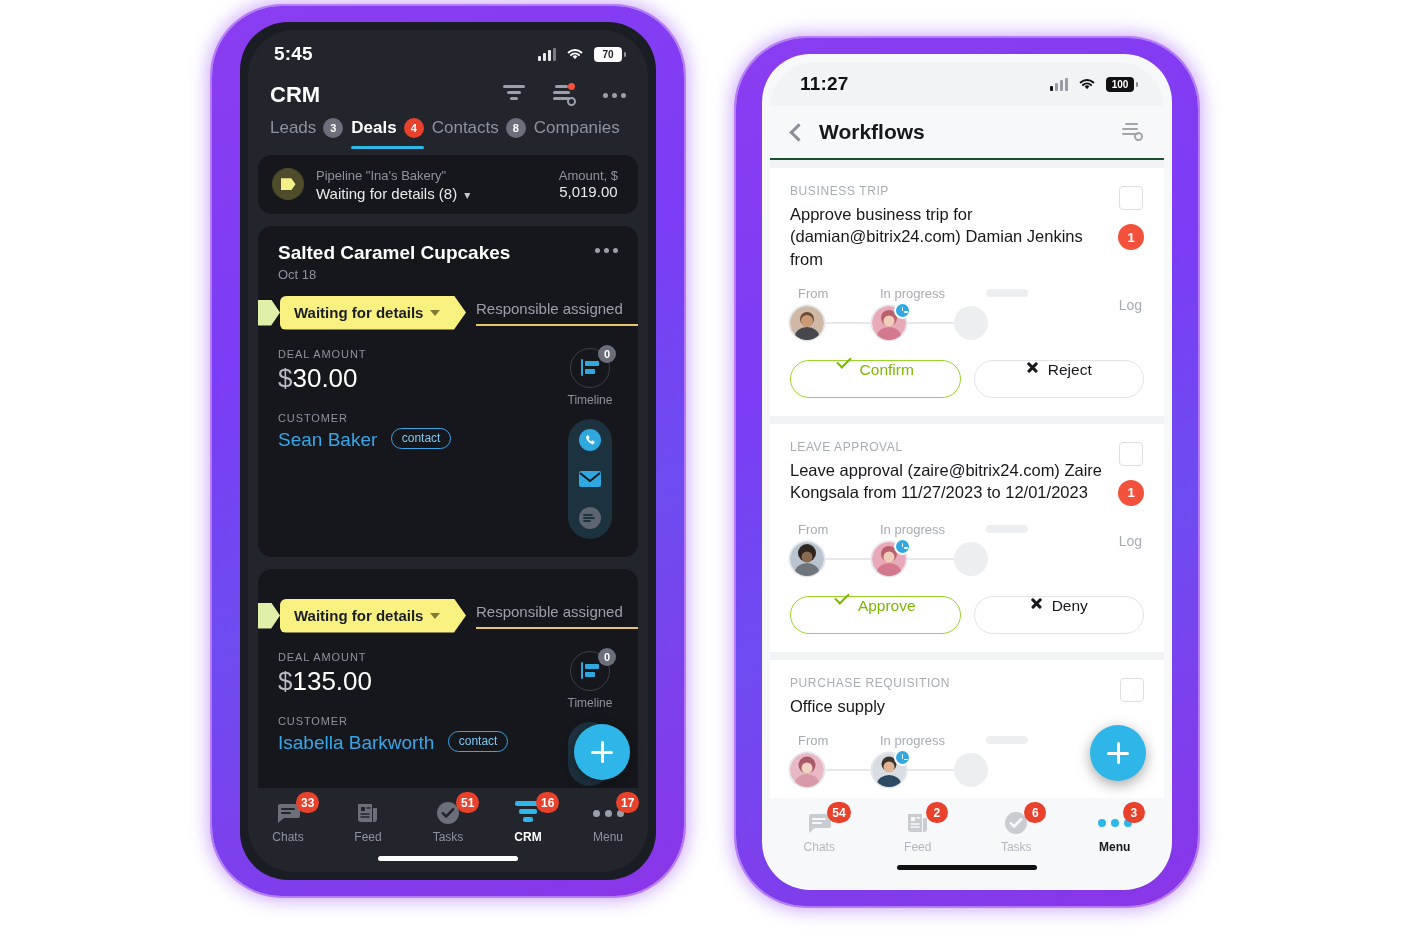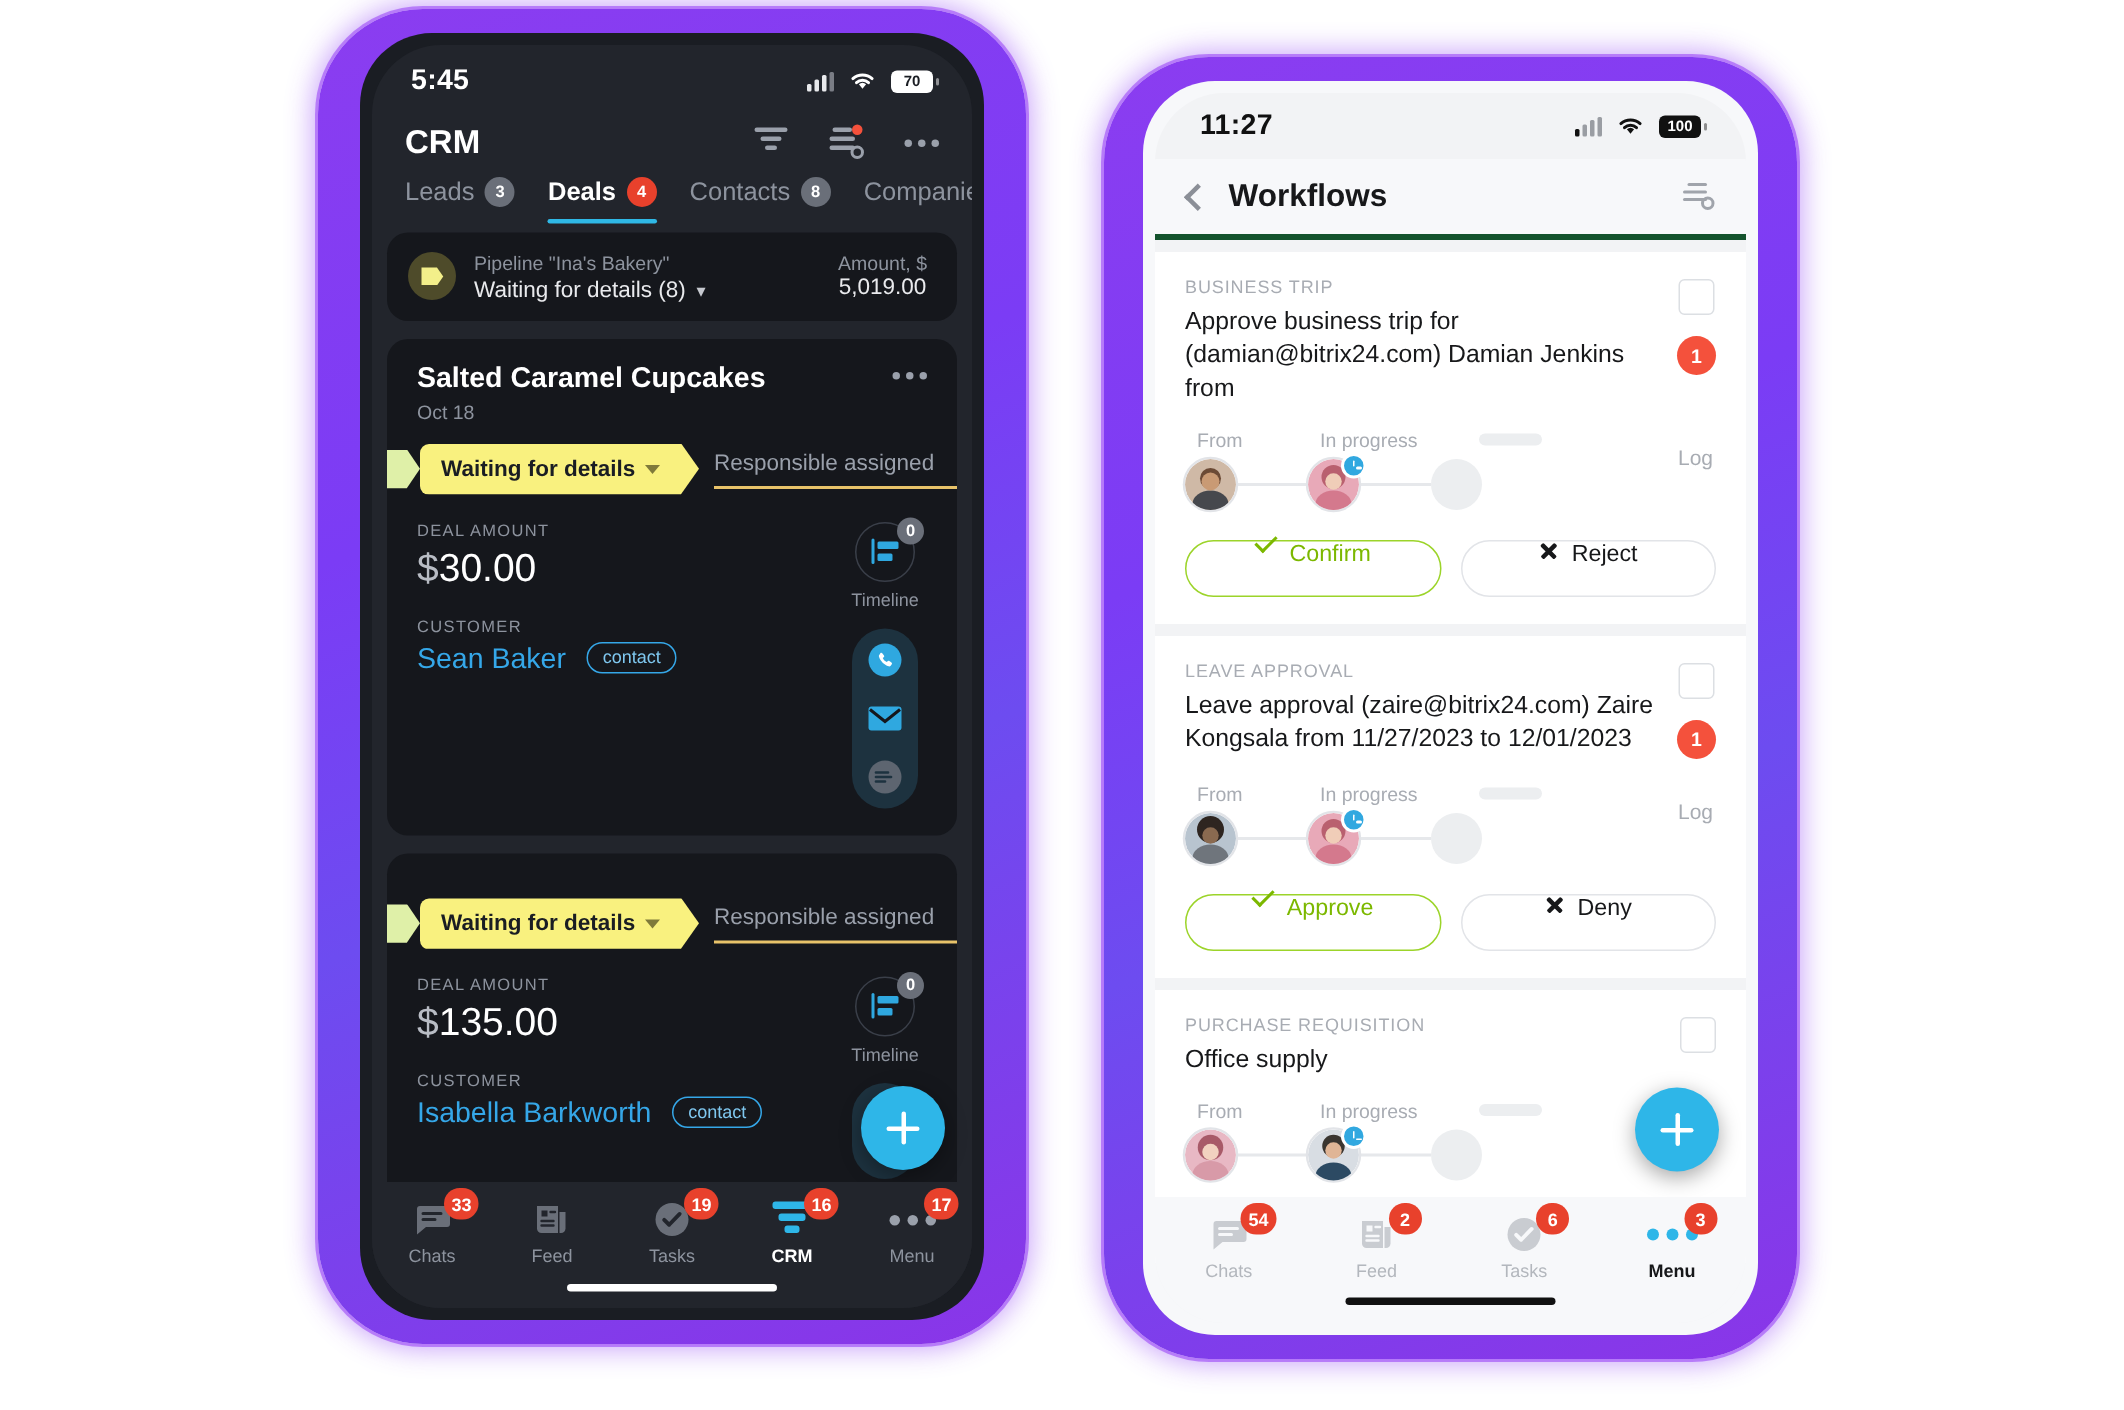--- a/index.html
+++ b/index.html
@@ -63,21 +63,21 @@
   .srchlist i { display:block; height:2.5px; background:#9aa0ab; border-radius:2px; margin-bottom:3.5px; }
   .srchlist i:nth-child(1){width:13px;margin-left:2px}
   .srchlist i:nth-child(2){width:17px}
   .srchlist i:nth-child(3){width:17px}
   .srchlist .mag { position:absolute; right:-1px; bottom:-1px; width:9px;height:9px;border:2px solid #9aa0ab;border-radius:50%;background:transparent;}
   .srchlist .dot { position:absolute; right:0; top:-2px; width:7px;height:7px;border-radius:50%;background:#f4513c; }
 
   .dots3 { display:flex; gap:4px; align-items:center; }
   .dots3 b { width:5px;height:5px;border-radius:50%;background:#9aa0ab;display:block; }
 
-  .tabs { display:flex; align-items:flex-end; gap:22px; padding:0 22px; position:relative; }
+  .tabs { display:flex; align-items:flex-end; gap:8px; padding:0 22px; position:relative; }
   .tab { display:flex; align-items:center; gap:7px; padding-bottom:11px; position:relative; white-space:nowrap; }
   .tab .tl { font-size:17px; color:#8d939e; font-weight:500; }
   .tab.active .tl { color:#fff; font-weight:600; }
   .badge { min-width:20px;height:20px;border-radius:10px;background:#6a6f79;color:#fff;font-size:11px;font-weight:600;
            display:flex;align-items:center;justify-content:center;padding:0 5px; }
   .badge.red { background:#e8412c; }
   .tab.active::after { content:""; position:absolute; left:0; right:0; bottom:0; height:3px; background:#2fb8e6; border-radius:2px; }
 
   .pipeline { margin: 6px 10px 0 10px; background:#15171c; border-radius:14px; padding:12px 14px; display:flex; align-items:center; gap:12px; }
   .pipe-ic { width:32px;height:32px;border-radius:50%;background:#4e4b2a;display:flex;align-items:center;justify-content:center;flex:0 0 auto; }
@@ -149,21 +149,21 @@
 
   #phoneR-screen .statusbar { color:#111; height:44px; padding:0 30px; }
   #phoneR-screen .sig i { background:#111; }
   #phoneR-screen .sig i:nth-child(1){ background:#111 }
   #phoneR-screen .sig i:nth-child(2){ background:#9a9da3 }
   #phoneR-screen .sig i:nth-child(3){ background:#9a9da3 }
   #phoneR-screen .sig i:nth-child(4){ background:#9a9da3 }
   #phoneR-screen .batt { background:#111; color:#fff; }
   #phoneR-screen .batt::after { background:rgba(17,17,17,.45); }
 
-  .wf-header { background:#f7f8fa; height:54px; display:flex; align-items:center; padding:0 22px; gap:14px; border-bottom:4px solid #14532d; }
+  .wf-header { background:#f7f8fa; height:54px; display:flex; align-items:center; padding:0 22px; gap:14px; border-bottom:2px solid #14532d; }
   .chev-back { width:13px;height:13px;border-left:3px solid #8b8f97;border-bottom:3px solid #8b8f97;transform:rotate(45deg); }
   .wf-title { font-size:21px; font-weight:600; color:#17181a; flex:1; }
   .wf-srch i { display:block;height:2px;background:#a0a4ab;border-radius:2px;margin-bottom:3px; }
   .wf-srch i:nth-child(1){width:13px;margin-left:3px}
   .wf-srch i:nth-child(2){width:16px}
   .wf-srch i:nth-child(3){width:16px}
   .wf-srch { position:relative; width:20px;height:18px; }
   .wf-srch .mag { position:absolute; right:-1px; bottom:0; width:9px;height:9px;border:2px solid #a0a4ab;border-radius:50%; }
 
   .wf-card { background:#fff; padding:16px 20px 18px 20px; margin-bottom:8px; }
@@ -441,21 +441,21 @@
         <div class="tb-lbl">Feed</div>
       </div>
       <div class="tb-item">
         <div class="tb-ic">
           <svg width="24" height="24" viewBox="0 0 24 24">
               <circle cx="12" cy="12" r="11" fill="#6a6f79"></circle>
           <path d="M6.8 12.2l3.3 3.3 7-7.2" stroke="#22252c" stroke-width="2.6" fill="none" stroke-linecap="round" stroke-linejoin="round"></path>
             </svg>
         </div>
         <div class="tb-lbl">Tasks</div>
-        <div class="tb-badge">19</div>
+        <div class="tb-badge">51</div>
       </div>
       <div class="tb-item active">
         <div class="tb-ic">
           <div class="funnel" style="width:26px">
             <i style="width:26px;background:#2eb6e8;height:5px"></i>
             <i style="width:18px;background:#2eb6e8;height:5px"></i>
             <i style="width:10px;background:#2eb6e8;height:5px"></i>
           </div>
         </div>
         <div class="tb-lbl">CRM</div>

